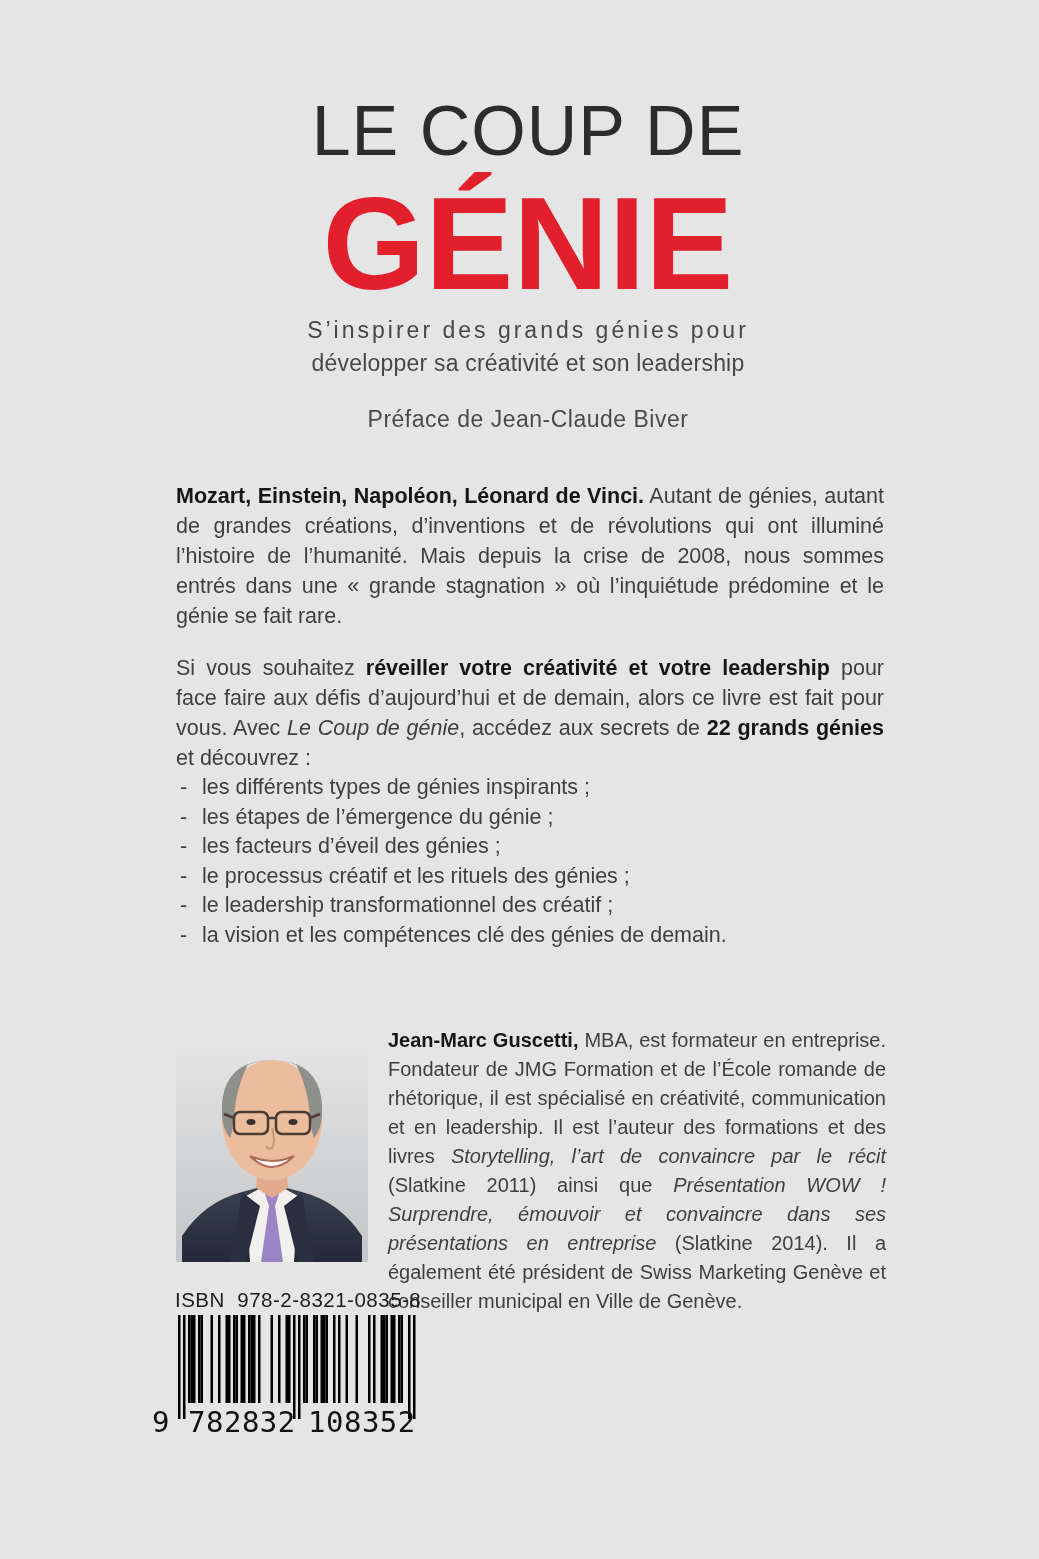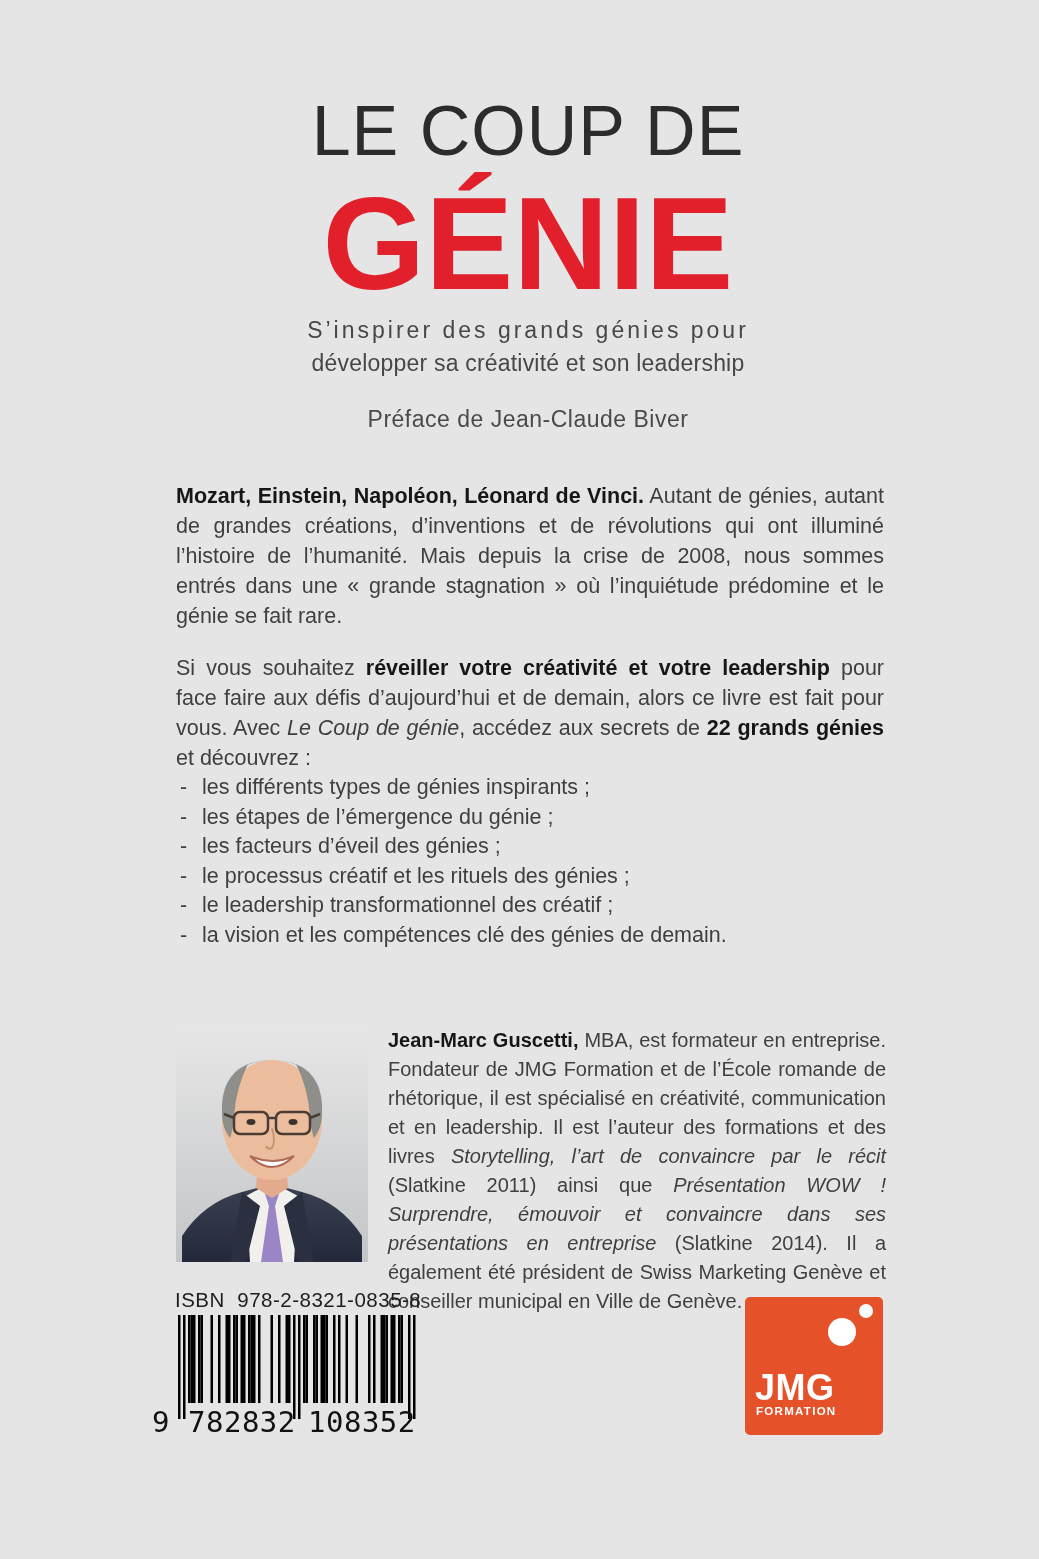--- a/index.html
+++ b/index.html
@@ -191,20 +191,14 @@
           <rect x="265.0" y="0" width="2.5" height="104" fill="#000"></rect>
         </svg>
       <div class="bc-nums">
         <span class="bc-d9">9</span>
         <span class="bc-g1">782832</span>
         <span class="bc-g2">108352</span>
       </div>
     </div>
   </section>
 
-  <div class="logo">
-    <span class="logo-dot-big"></span>
-    <span class="logo-dot-small"></span>
-    <div class="logo-jmg">JMG</div>
-    <div class="logo-sub">FORMATION</div>
-  </div>
 
 </div>
 
 </body></html>

